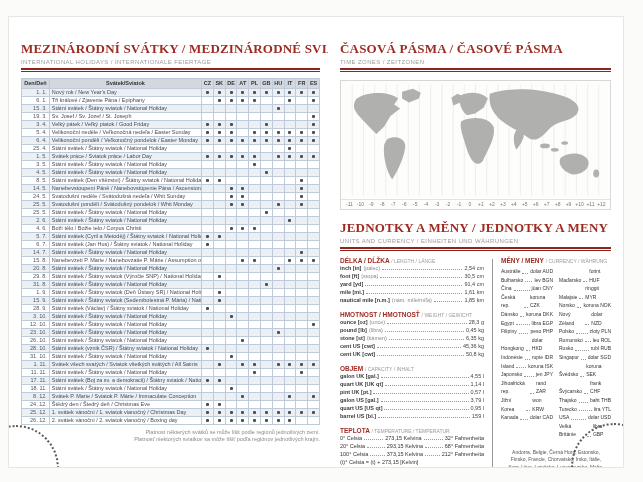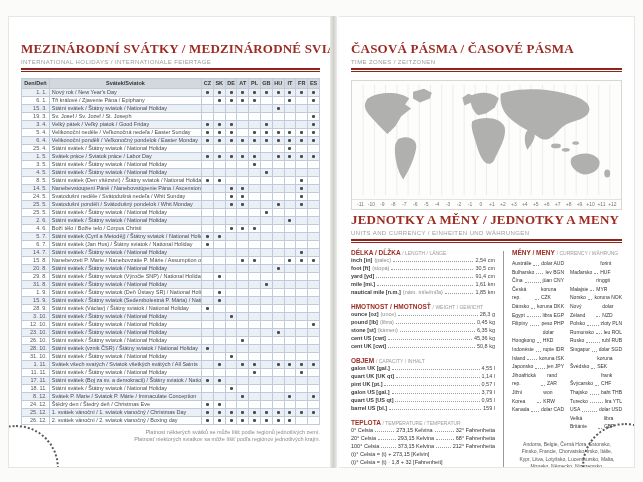--- a/index.html
+++ b/index.html
@@ -1,21 +1,21 @@
 <!DOCTYPE html>
 <html><head>
 <meta charset="utf-8">
 <style>
   * { margin:0; padding:0; box-sizing:border-box; }
   html,body { background:#f6f6f4; }
   body { font-family:"Liberation Sans", sans-serif; color:#444; }
   .sheet { position:relative; width:643px; height:482px; background:#fbfbfa; overflow:hidden; }
   .page { position:absolute; top:16px; height:452px; background:#fff; border:1px solid #e6e6e3; overflow:hidden; }
   .page-left  { left:8px;  width:324px; border-right:none; }
-  .page-right { left:339px; width:296px; border-left:none; }
+  .page-right { left:328px; width:296px; border-left:none; }
   .gutter { position:absolute; top:16px; left:330px; width:7px; height:452px;
             background:linear-gradient(90deg,#e9e9e6,#cfcfcb 50%,#ececea); }
 
   
   .pg-head { padding:0 12px; }
   .pg-title { font-family:"Liberation Serif", serif; font-weight:bold; color:#9e2b22;
               font-size:13px; letter-spacing:.2px; margin-top:24px; white-space:nowrap; }
   .pg-sub { font-size:6px; color:#9a9a9a; letter-spacing:.4px; margin-top:2px; text-transform:uppercase; }
   .rule { margin-top:3px; border-top:2px solid #8e241c; border-bottom:1px solid #8e241c; height:4px; }
 
@@ -786,21 +786,21 @@
           <span>+7</span>
           <span>+8</span>
           <span>+9</span>
           <span>+10</span>
           <span>+11</span>
           <span>+12</span>
         </div>
     </div>
 
     <div class="pg-head">
-      <div class="pg-title" style="margin-top:2px">JEDNOTKY A MĚNY / JEDNOTKY A MENY</div>
+      <div class="pg-title" style="margin-top:10px">JEDNOTKY A MĚNY / JEDNOTKY A MENY</div>
       <div class="pg-sub">UNITS AND CURRENCY / EINHEITEN UND WÄHRUNGEN</div>
       <div class="rule"></div>
     </div>
 
     <div class="uc-cols">
       <div class="uc-left" id="units-sections">
           <div class="sec-h"><span class="red">DÉLKA / DĹŽKA </span><span class="gray">/ LENGTH / LÄNGE</span></div>
           <div class="u-item">
             <span class="lbl">inch [in]</span>
             <span class="note">(palec)</span>

